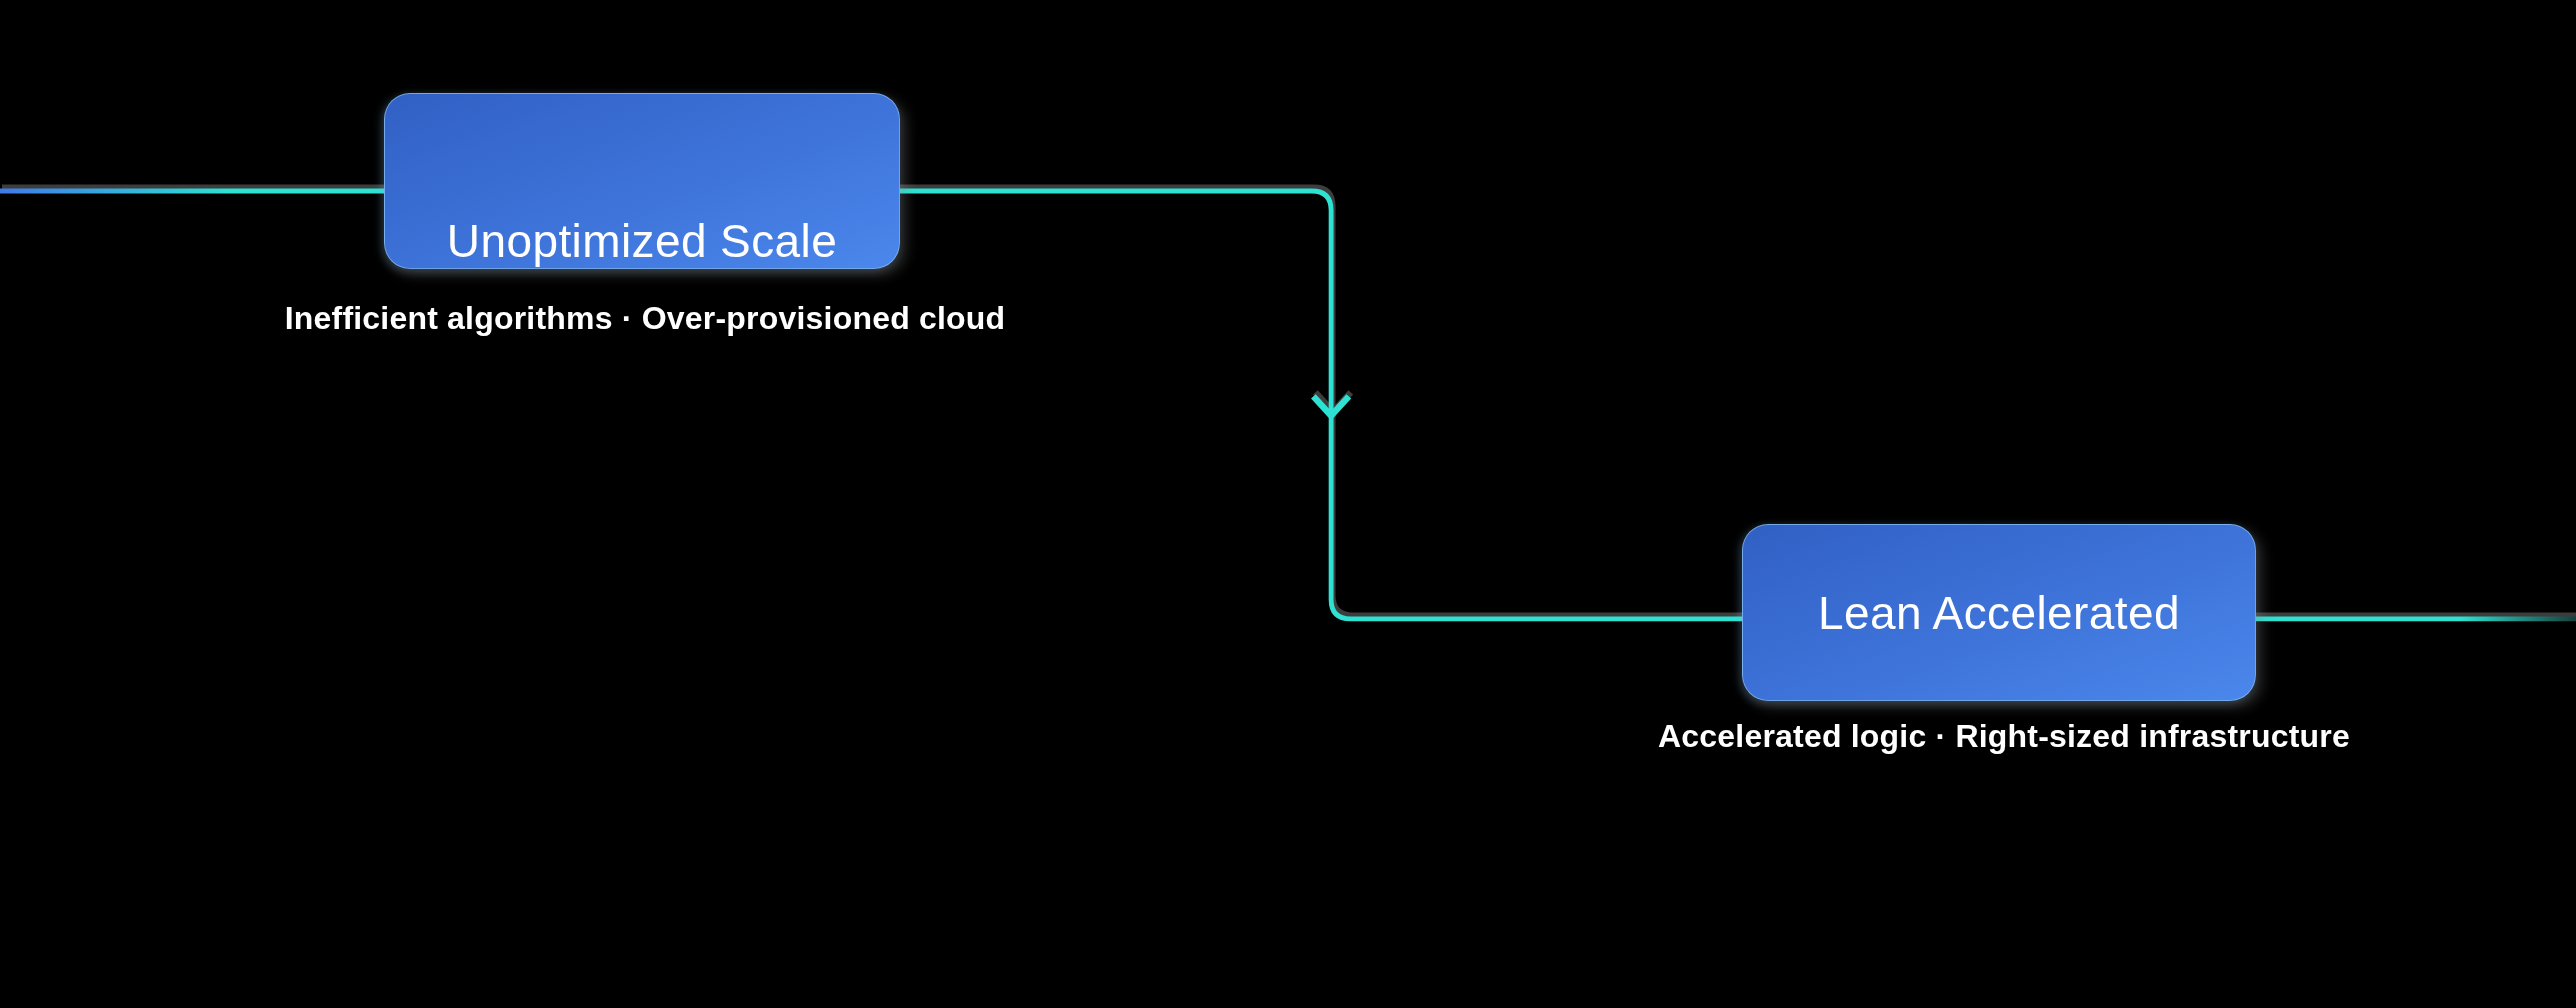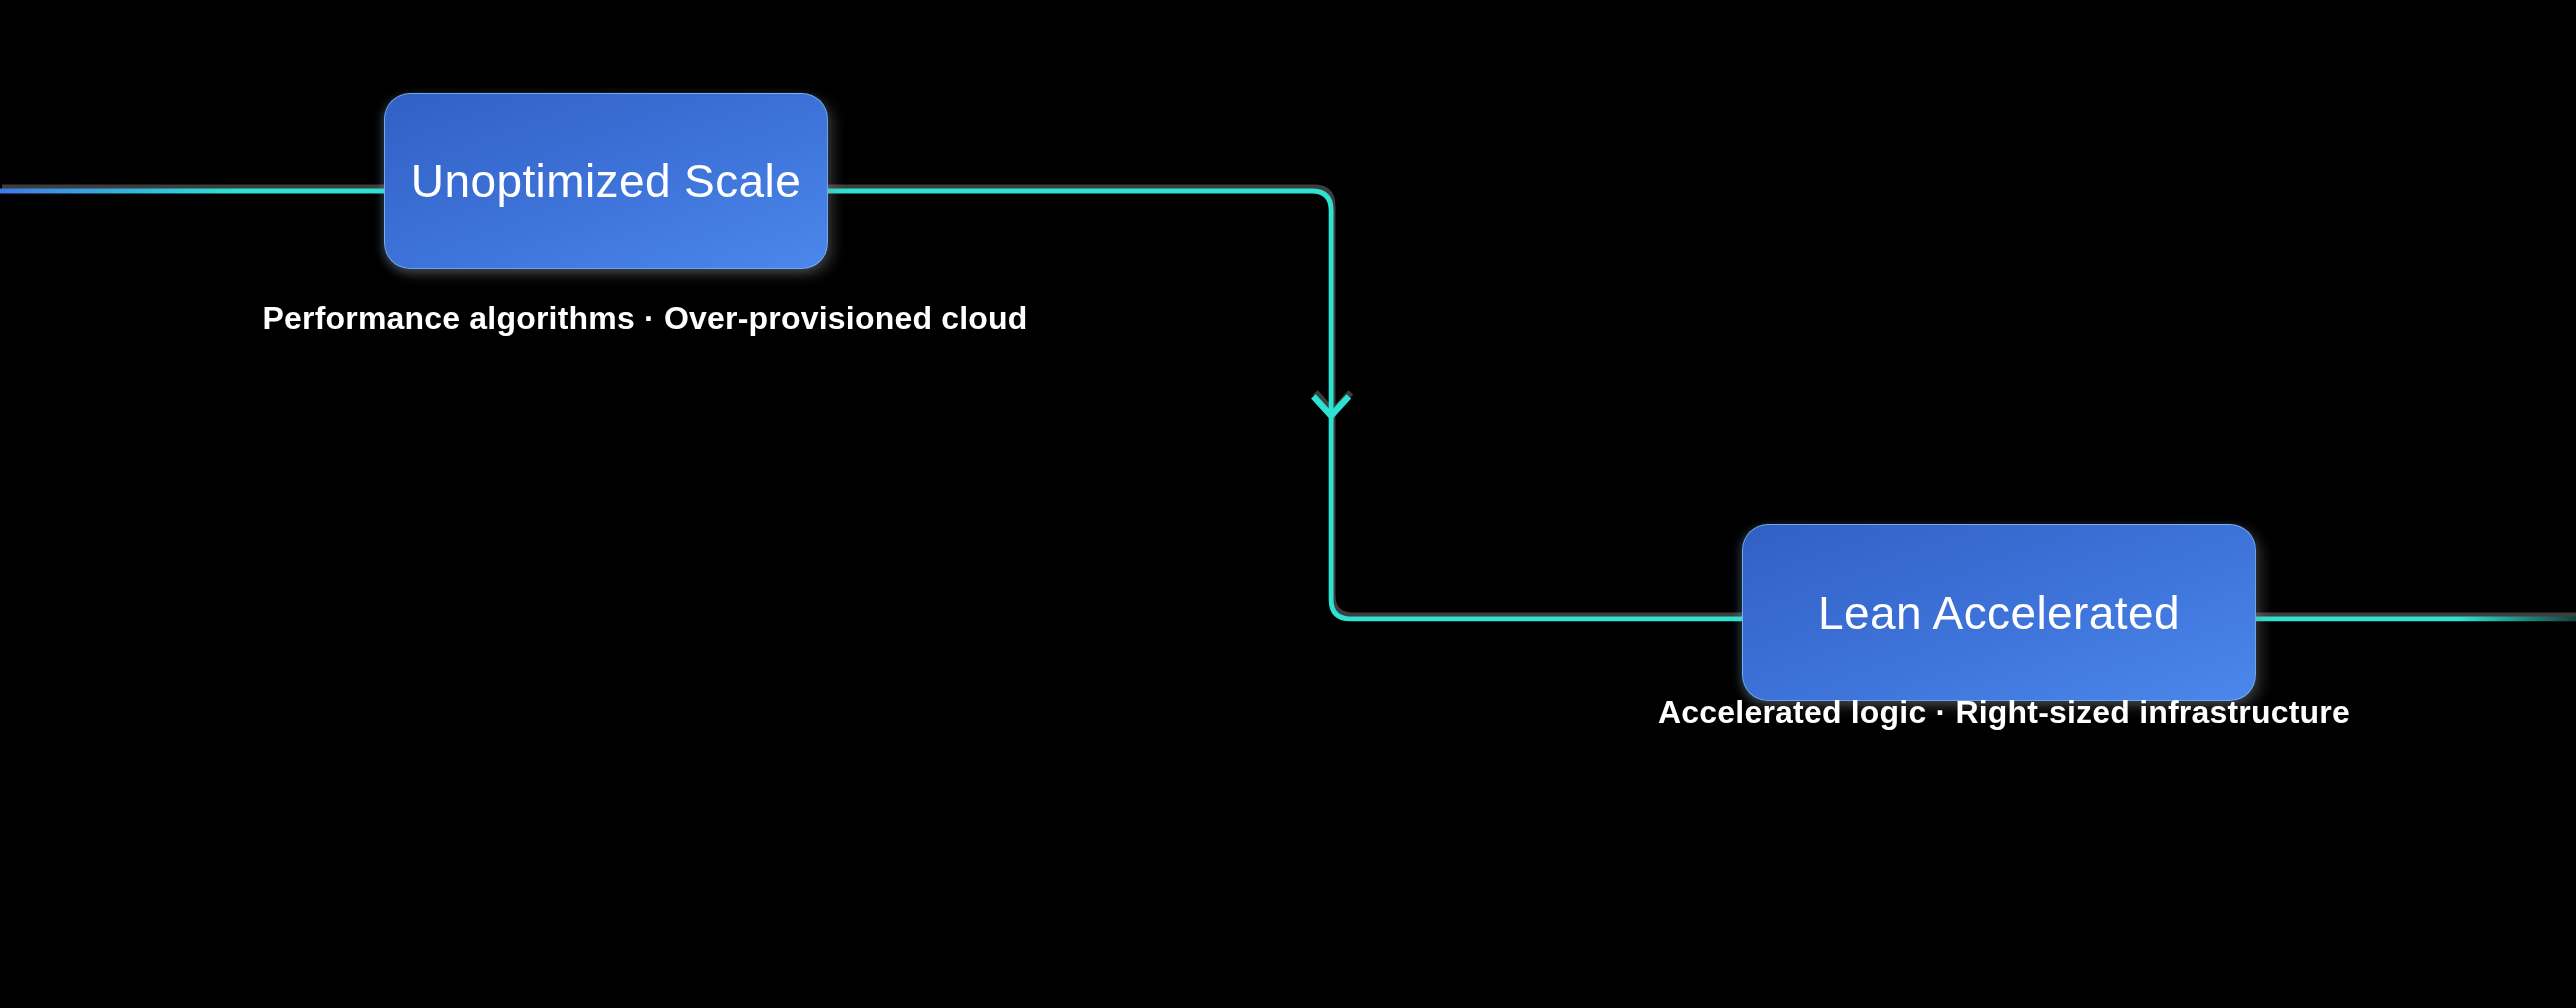--- a/index.html
+++ b/index.html
@@ -37,22 +37,23 @@
     color: #ffffff;
     font-size: 46px;
     font-weight: 400;
     letter-spacing: 0.4px;
     cursor: pointer;
     box-sizing: border-box;
   }
   #node-unoptimized {
     left: 384px;
     top: 93px;
-    width: 444px;
+    width: 516px;
     height: 176px;
+    align-items: flex-end;
   }
   #node-lean {
     left: 1742px;
     top: 524px;
     width: 514px;
     height: 177px;
   }
   .node-label {
     white-space: nowrap;
   }
@@ -65,21 +66,21 @@
     font-size: 32px;
     font-weight: 700;
     letter-spacing: 0.2px;
   }
   #subtitle-unoptimized {
     left: 645px;
     top: 300px;
   }
   #subtitle-lean {
     left: 2004px;
-    top: 694px;
+    top: 718px;
   }
 </style>
 </head>
 <body>
 
 <div id="canvas">
 
   <svg id="edge-svg" viewBox="0 0 3197 1251" xmlns="http://www.w3.org/2000/svg">
     <defs>
       <linearGradient id="edgeGrad" gradientUnits="userSpaceOnUse" x1="0" y1="0" x2="3197" y2="0">
@@ -89,21 +90,21 @@
         <stop offset="1" stop-color="#16413d"></stop>
       </linearGradient>
     </defs>
     <path d="M 0 237 H 1628 Q 1652 237 1652 261 V 744 Q 1652 768 1676 768 H 3197" fill="none" stroke="url(#edgeGrad)" stroke-width="6"></path>
     <path d="M 1630 492 L 1652 516 L 1674 492" fill="none" stroke="#2de2d2" stroke-width="8" stroke-linecap="butt" stroke-linejoin="miter"></path>
   </svg>
 
   <div class="node" id="node-unoptimized">
     <span class="node-label">Unoptimized Scale</span>
   </div>
-  <div class="subtitle" id="subtitle-unoptimized">Performance algorithms · Over-provisioned cloud</div>
+  <div class="subtitle" id="subtitle-unoptimized">Inefficient algorithms · Over-provisioned cloud</div>
 
   <div class="node" id="node-lean">
     <span class="node-label">Lean Accelerated</span>
   </div>
   <div class="subtitle" id="subtitle-lean">Accelerated logic · Right-sized infrastructure</div>
 
 </div>
 
 
 </body></html>

